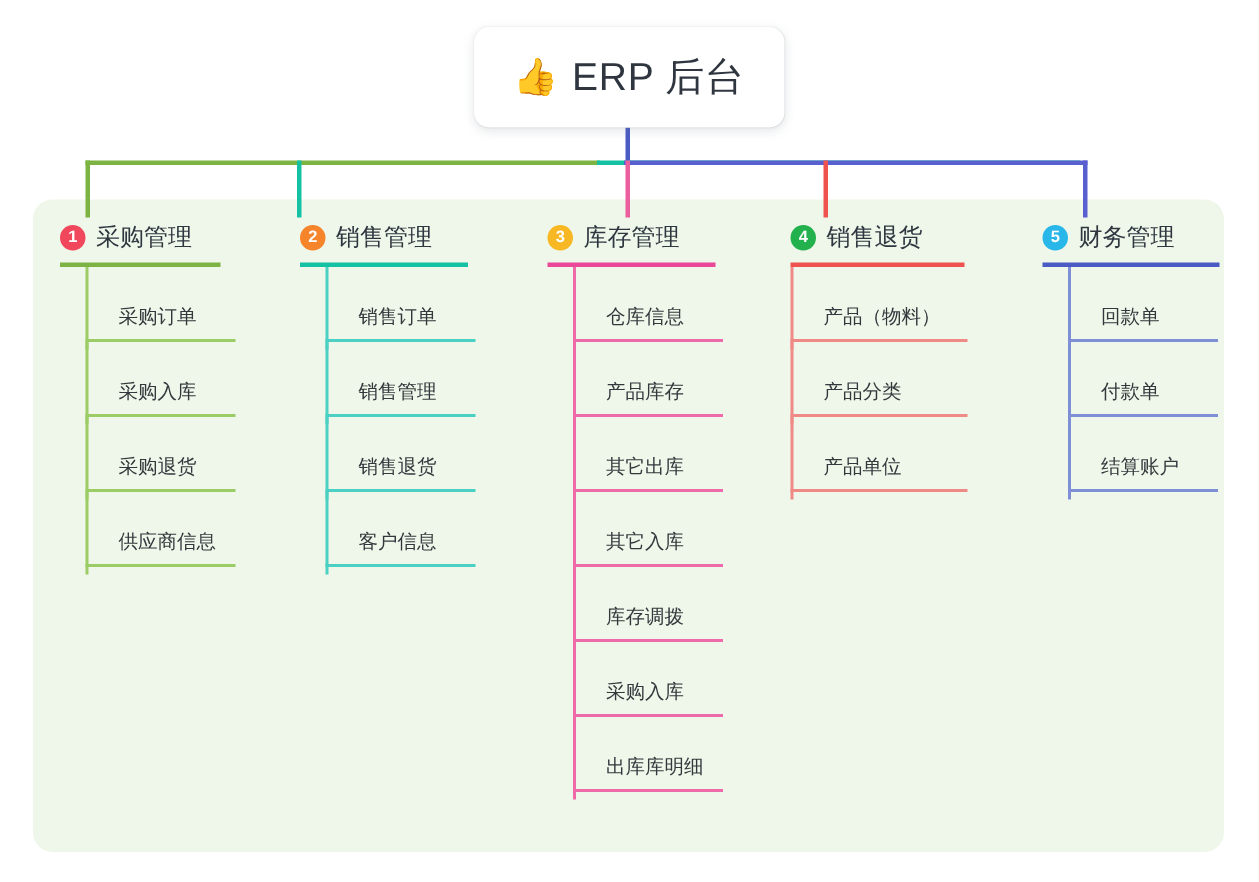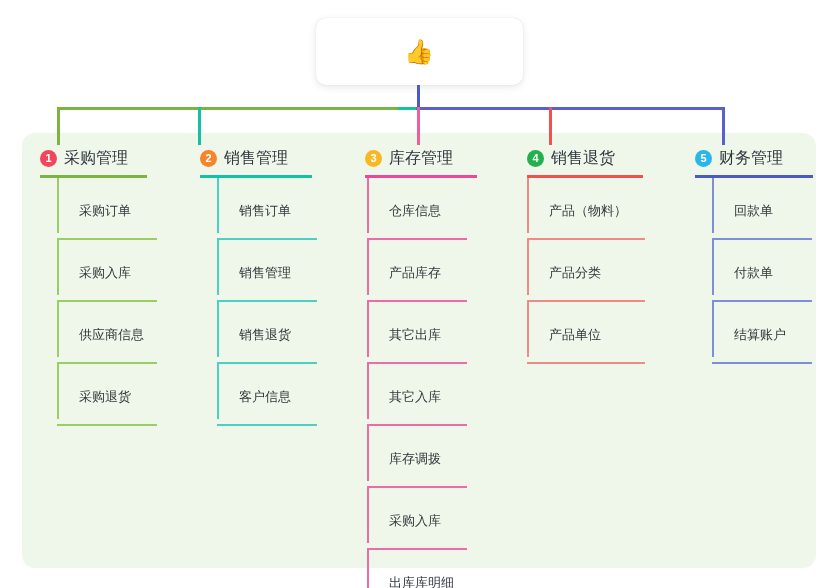--- a/index.html
+++ b/index.html
@@ -44,21 +44,21 @@
   
   .col{position:absolute;z-index:5;}
   .col-head{display:flex;align-items:center;gap:7px;height:22px;white-space:nowrap;}
   .badge{
     width:17px;height:17px;border-radius:50%;flex:0 0 17px;
     color:#fff;font-size:11px;line-height:17px;text-align:center;font-weight:600;
   }
   .col-title{font-size:16px;color:#2f3640;}
   .head-rule{height:3px;margin-top:6px;}
   .leaves{position:relative;margin-top:0;}
-  .leaf{position:relative;height:62px;}
+  .leaf{position:relative;height:50px;}
   .leaf .spine{position:absolute;left:0;top:0;width:2px;height:55px;}
   .leaf .label{
     position:absolute;left:22px;top:24px;font-size:13px;color:#33383d;white-space:nowrap;
   }
   .leaf .rule{position:absolute;left:0;bottom:0;height:2px;}
 </style>
 </head>
 <body>
 
 <div id="canvas">
@@ -70,20 +70,21 @@
   <div class="seg bar bar-b"></div>
   <div class="seg bar bar-c"></div>
   <div class="seg drop d1"></div>
   <div class="seg drop d2"></div>
   <div class="seg drop d3"></div>
   <div class="seg drop d4"></div>
   <div class="seg drop d5"></div>
 
   <div class="root-card">
     <span class="root-emoji">👍</span>
+    <span class="root-title">ERP 后台</span>
   </div>
 
   <div id="columns-host">
       <div class="col" style="left: 40px; top: 147px;">
         <div class="col-head">
           <span class="badge" style="background: rgb(240, 71, 92);">1</span>
           <span class="col-title">采购管理</span>
         </div>
         <div class="head-rule" style="width: 107px; background: rgb(124, 179, 66);"></div>
         <div class="leaves" style="margin-left: 17px;">
@@ -92,26 +93,26 @@
             <div class="label">采购订单</div>
             <div class="rule" style="width: 100px; background: rgb(156, 204, 101);"></div>
           </div>
           <div class="leaf">
             <div class="spine" style="background: rgb(156, 204, 101);"></div>
             <div class="label">采购入库</div>
             <div class="rule" style="width: 100px; background: rgb(156, 204, 101);"></div>
           </div>
           <div class="leaf">
             <div class="spine" style="background: rgb(156, 204, 101);"></div>
+            <div class="label">采购退货</div>
+            <div class="rule" style="width: 100px; background: rgb(156, 204, 101);"></div>
+          </div>
+          <div class="leaf">
+            <div class="spine" style="background: rgb(156, 204, 101);"></div>
             <div class="label">供应商信息</div>
-            <div class="rule" style="width: 100px; background: rgb(156, 204, 101);"></div>
-          </div>
-          <div class="leaf">
-            <div class="spine" style="background: rgb(156, 204, 101);"></div>
-            <div class="label">采购退货</div>
             <div class="rule" style="width: 100px; background: rgb(156, 204, 101);"></div>
           </div>
         </div>
       </div>
       <div class="col" style="left: 200px; top: 147px;">
         <div class="col-head">
           <span class="badge" style="background: rgb(245, 132, 42);">2</span>
           <span class="col-title">销售管理</span>
         </div>
         <div class="head-rule" style="width: 112px; background: rgb(20, 194, 163);"></div>
@@ -137,21 +138,21 @@
             <div class="rule" style="width: 100px; background: rgb(77, 208, 196);"></div>
           </div>
         </div>
       </div>
       <div class="col" style="left: 365px; top: 147px;">
         <div class="col-head">
           <span class="badge" style="background: rgb(247, 184, 36);">3</span>
           <span class="col-title">库存管理</span>
         </div>
         <div class="head-rule" style="width: 112px; background: rgb(236, 72, 153);"></div>
-        <div class="leaves" style="margin-left: 2px;">
+        <div class="leaves" style="margin-left: 17px;">
           <div class="leaf">
             <div class="spine" style="background: rgb(239, 106, 168);"></div>
             <div class="label">仓库信息</div>
             <div class="rule" style="width: 100px; background: rgb(239, 106, 168);"></div>
           </div>
           <div class="leaf">
             <div class="spine" style="background: rgb(239, 106, 168);"></div>
             <div class="label">产品库存</div>
             <div class="rule" style="width: 100px; background: rgb(239, 106, 168);"></div>
           </div>

